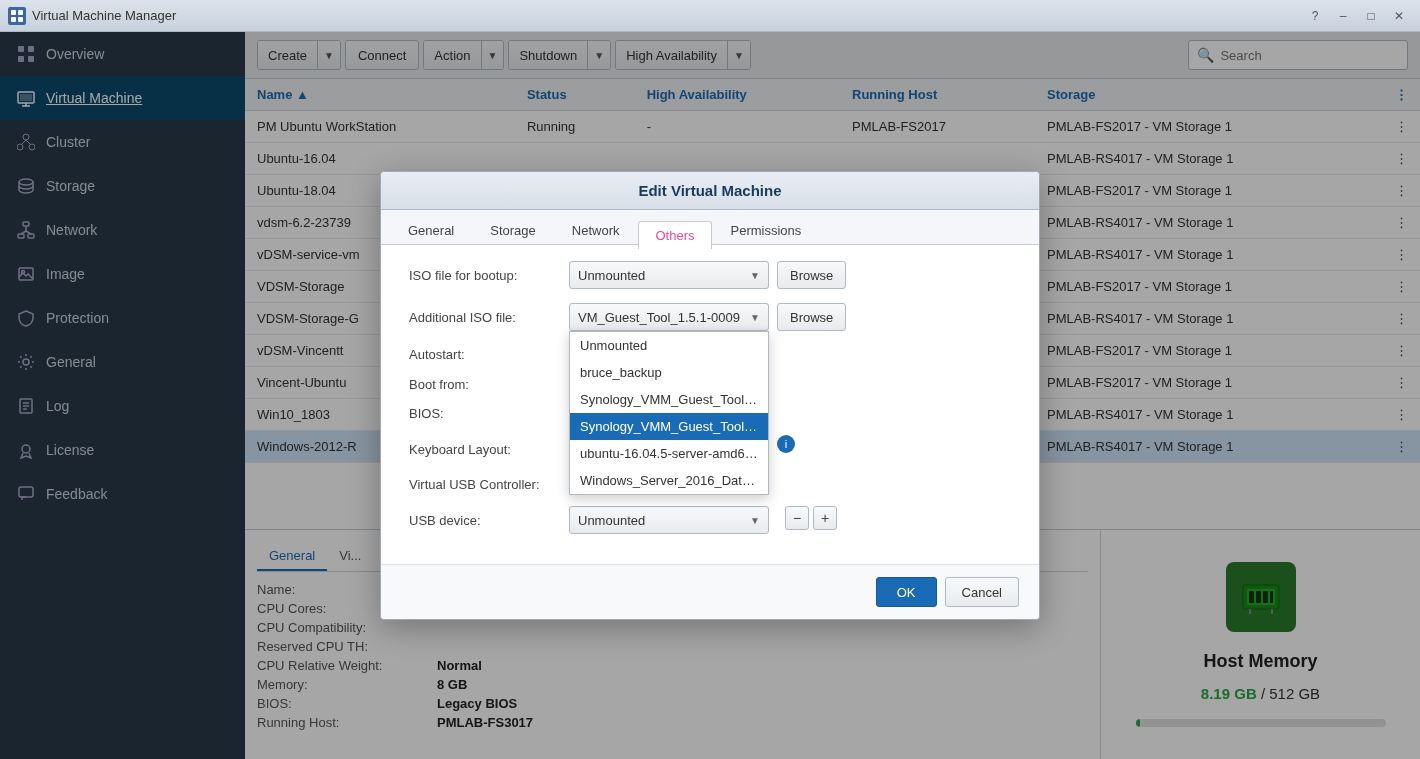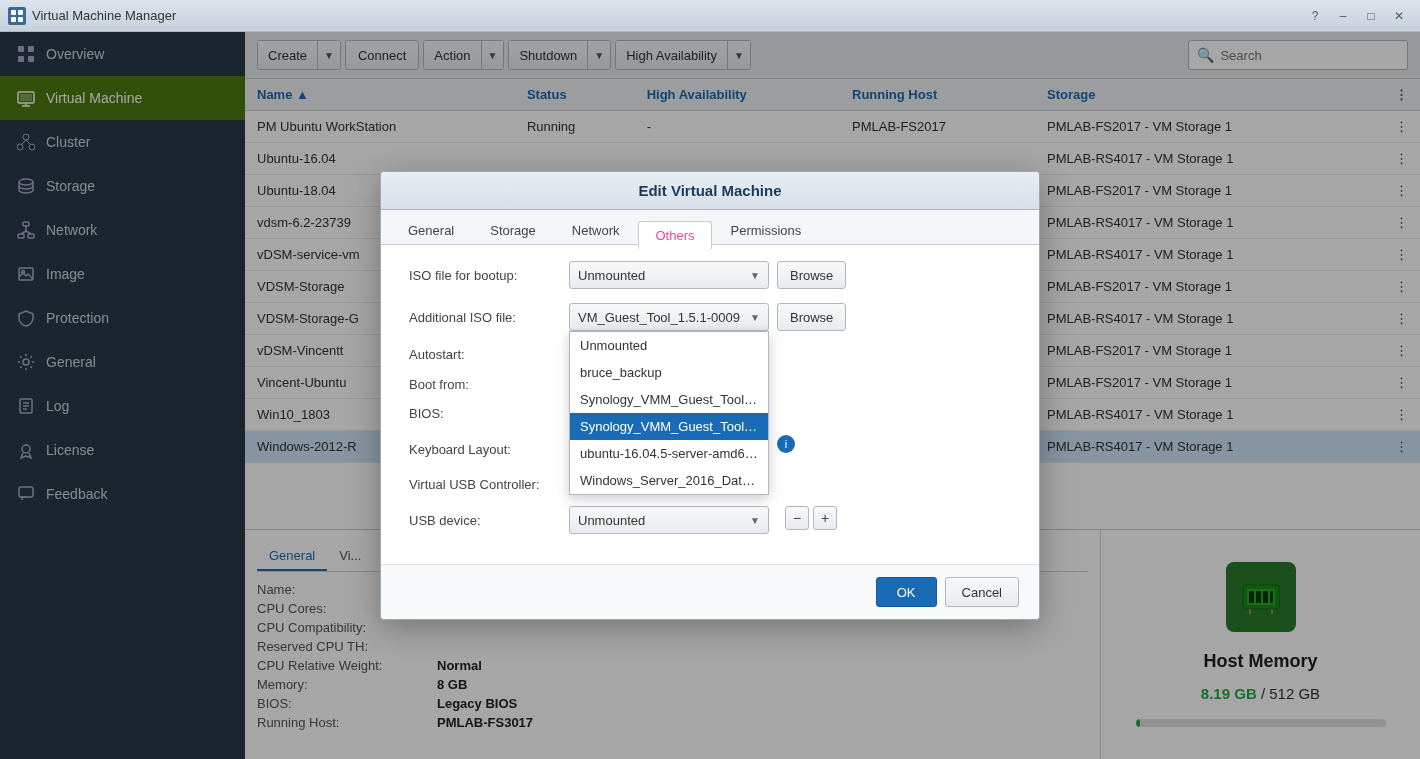--- a/index.html
+++ b/index.html
@@ -36,21 +36,21 @@
     }
     .sidebar-item {
       display: flex;
       align-items: center;
       gap: 10px;
       padding: 12px 16px;
       cursor: pointer;
       color: #cdd6e0;
       font-size: 14px;
     }
-    .sidebar-item.active { background: #4d7c0f; color: white; }
+    .sidebar-item.active { background: #0c4a6e; color: white; text-decoration: underline; }
     .sidebar-item-icon { width: 20px; height: 20px; display: flex; align-items: center; justify-content: center; flex-shrink: 0; }
     .sidebar-item-label { flex: 1; }
 
     
     .main-content {
       flex: 1;
       background: #f0f2f5;
       display: flex;
       flex-direction: column;
       overflow: hidden;

